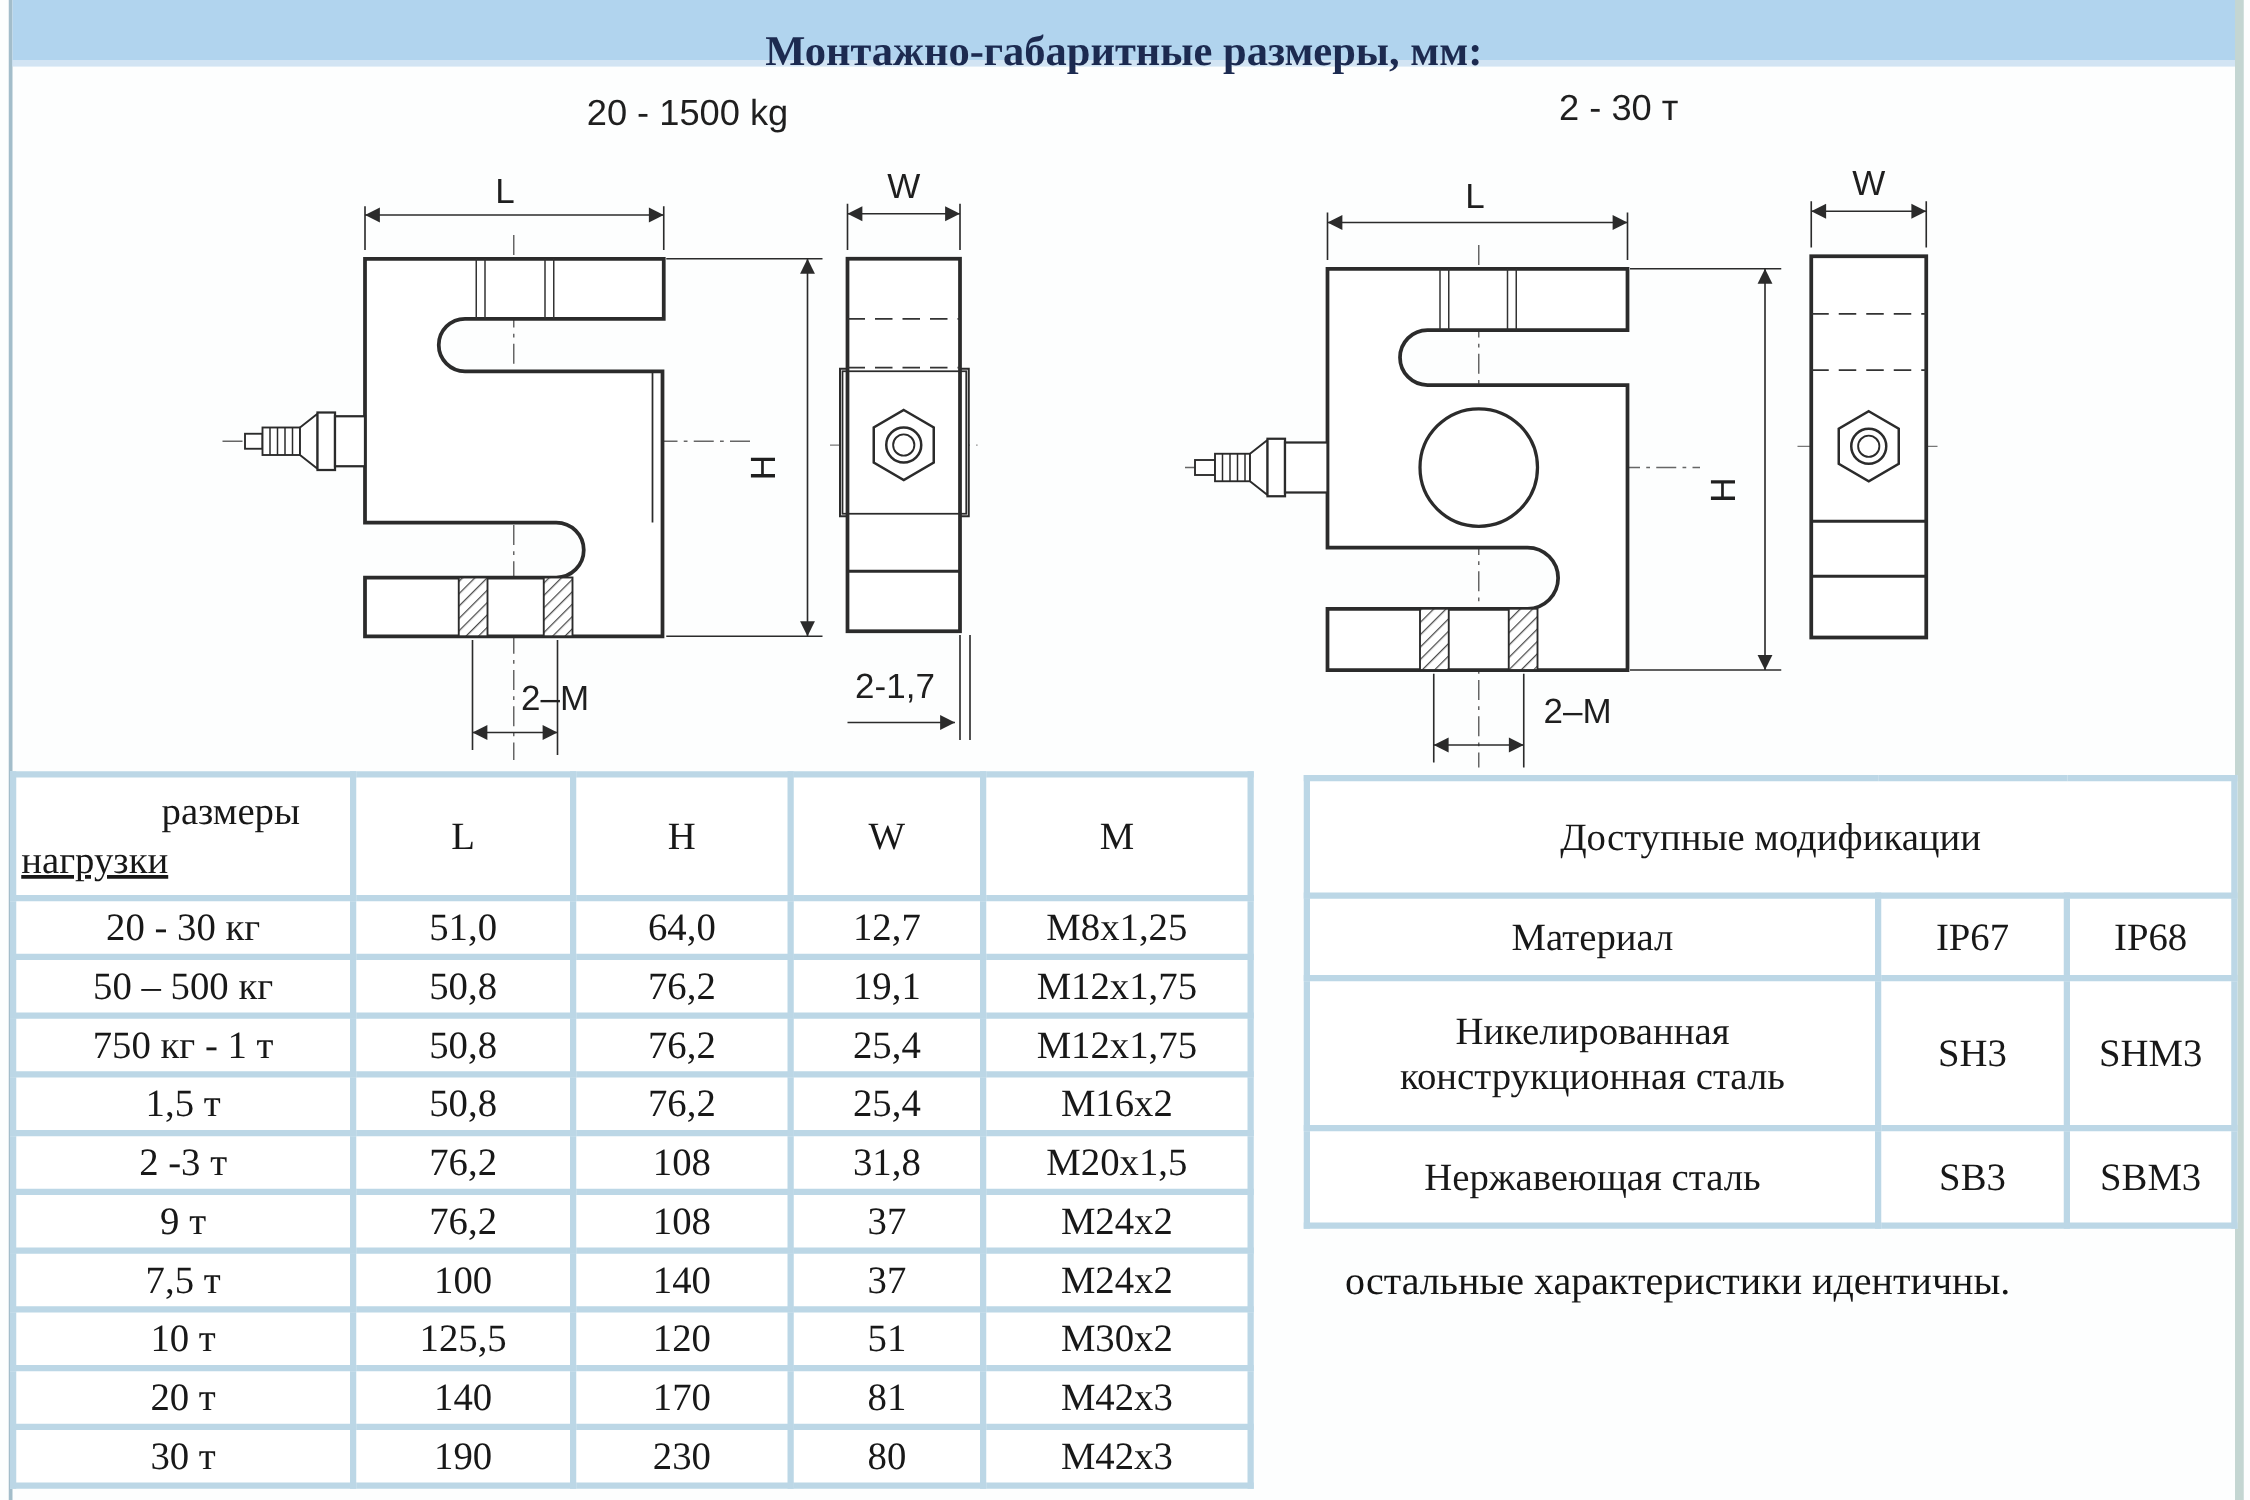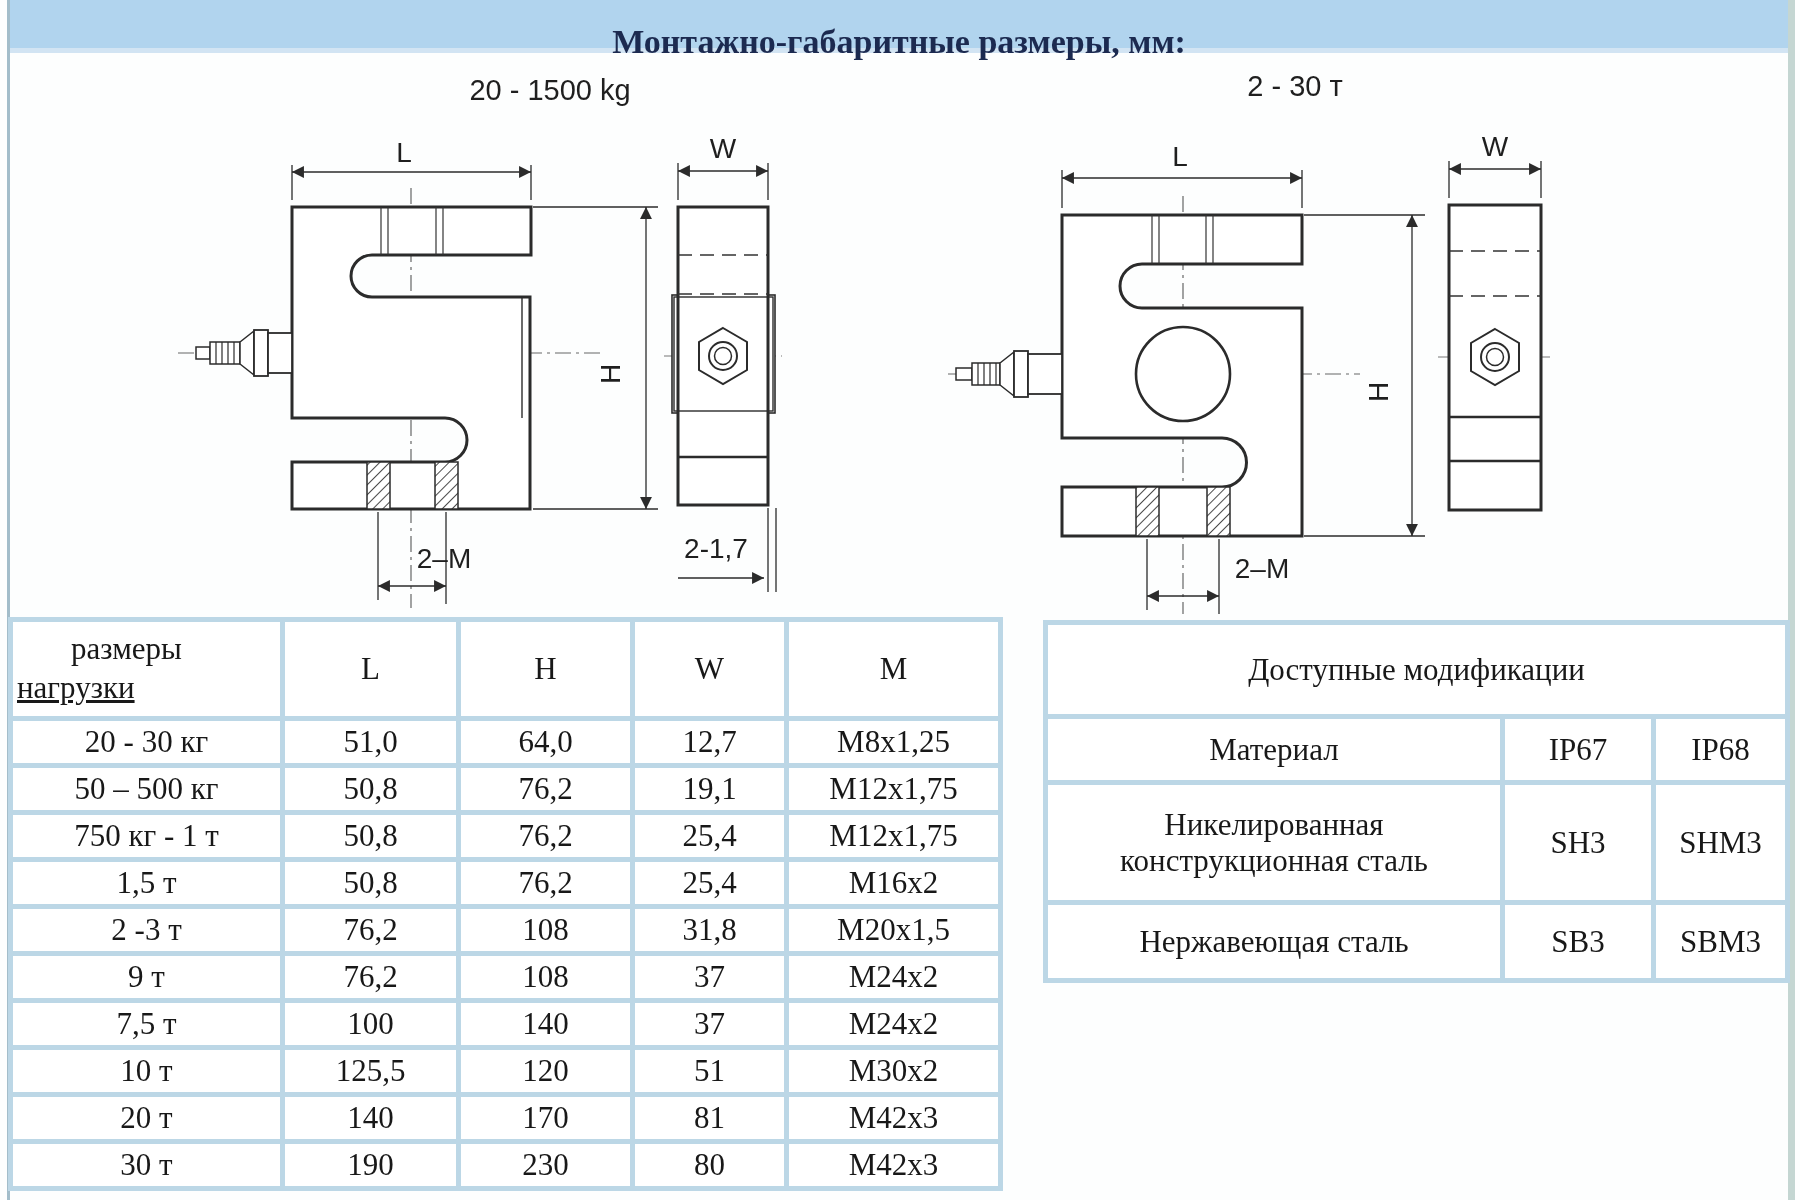--- a/index.html
+++ b/index.html
@@ -16,21 +16,21 @@
   svg text{font-family:"Liberation Sans",sans-serif;fill:#1f1f1f;}
   text.cap{font-size:29px;text-anchor:middle;}
   text.dim{font-size:28px;text-anchor:middle;}
   .tbl{position:absolute;border-collapse:collapse;table-layout:fixed;background:#ffffff;
        font-family:"Liberation Serif",serif;color:#181818;}
   .tbl td{border:5px solid #bcd7e6;text-align:center;vertical-align:middle;padding:0;
           overflow:hidden;}
   #sizeTable{left:8px;top:617px;width:990px;font-size:31px;}
   #modTable{left:1043px;top:620px;width:742px;font-size:31px;}
   .hdr1 span{display:block;line-height:1.25;}
-  .hdr1 .l1{padding-right:40px;}
+  .hdr1 .l1{text-align:right;padding-right:40px;}
   .hdr1 .l2{text-align:left;padding-left:4px;text-decoration:underline;}
   .note{position:absolute;left:1076px;top:1006px;font-size:32px;color:#141414;
         font-family:"Liberation Serif",serif;}
 </style>
 </head>
 <body>
 
 <div class="page">
   <div class="left-rule"></div>
   <div class="right-rule"></div>
@@ -296,13 +296,14 @@
         <td>SHM3</td>
       </tr>
       <tr style="height:78px">
         <td>Нержавеющая сталь</td>
         <td>SB3</td>
         <td>SBM3</td>
       </tr>
     </tbody>
   </table>
 
+  <div class="note">остальные характеристики идентичны.</div>
 </div>
 
 </body></html>

